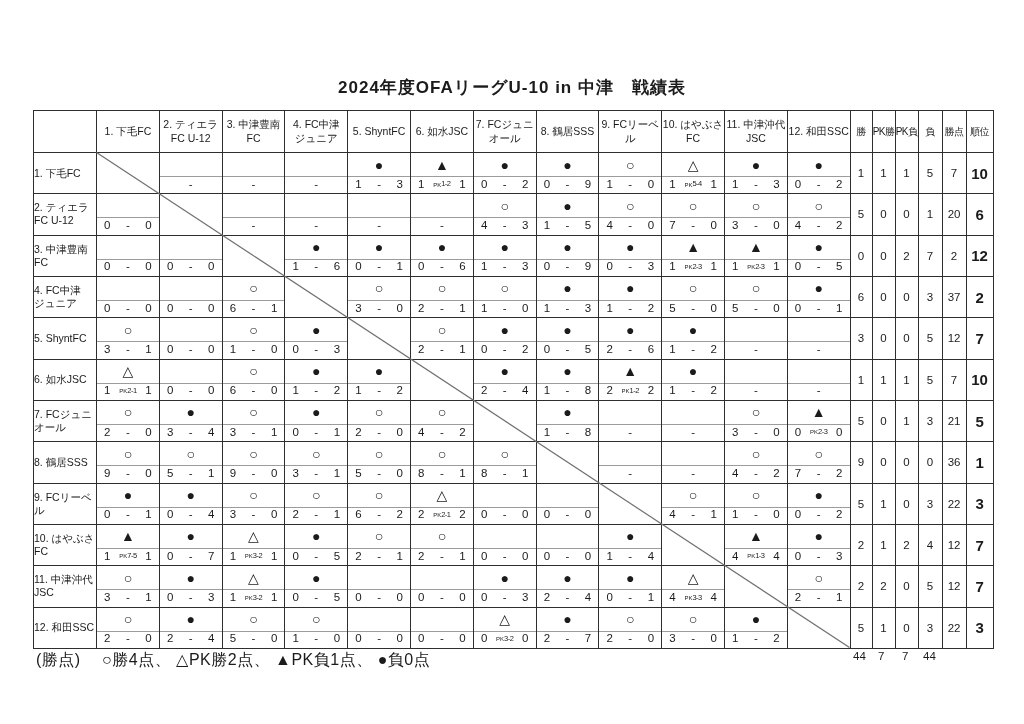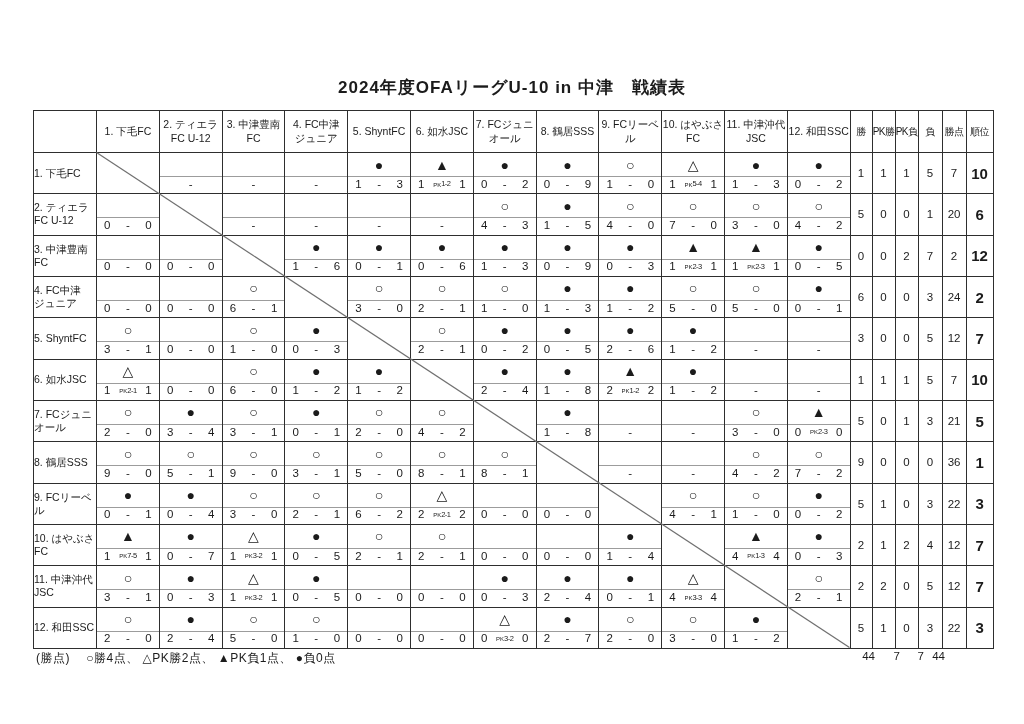--- a/index.html
+++ b/index.html
@@ -47,22 +47,22 @@
   .scr .dash { text-align:center; }
   .scr.pk .pkc {
     flex:1; display:flex; flex-direction:row; align-items:center; justify-content:center;
   }
   .pkt { font-size:6px; line-height:1; letter-spacing:0; }
   .pkv { font-size:7.5px; line-height:1.1; letter-spacing:-0.5px; }
   td.diag { background:#fff; }
   td.stat { text-align:center; vertical-align:middle; font-size:11.5px; }
   td.stat.rank { font-size:15px; font-weight:bold;margin-top:16px; }
   svg.diagline { position:absolute; left:96px; top:152px; pointer-events:none; }
-  .legend { position:absolute; left:36px; top:650px; font-size:12px; letter-spacing:0.5px; }
-  .total { position:absolute; top:650px; width:22px; text-align:right; font-size:11.5px; }
+  .legend { position:absolute; left:36px; top:650px; font-size:16px; letter-spacing:0.5px; }
+  .total { position:absolute; top:650px; width:22px; text-align:left; font-size:11.5px; }
   .t0 { left:853px; } .t1 { left:878px; } .t2 { left:902px; } .t3 { left:923px; }
 </style>
 </head>
 <body>
 
 <div class="title">2024年度OFAリーグU-10 in 中津　戦績表</div>
 
 <table class="matrix">
     <colgroup>
       <col style="width: 63px;">
@@ -499,21 +499,21 @@
           <div class="scr">
             <span class="sl">0</span>
             <span class="sep">-</span>
             <span class="sr">1</span>
           </div>
         </td>
         <td class="stat">6</td>
         <td class="stat">0</td>
         <td class="stat">0</td>
         <td class="stat">3</td>
-        <td class="stat">24</td>
+        <td class="stat">37</td>
         <td class="stat rank">2</td>
       </tr>
       <tr class="trow">
         <th class="rowhead">5. ShyntFC</th>
         <td class="match">
           <div class="sym">○</div>
           <div class="scr">
             <span class="sl">3</span>
             <span class="sep">-</span>
             <span class="sr">1</span>

